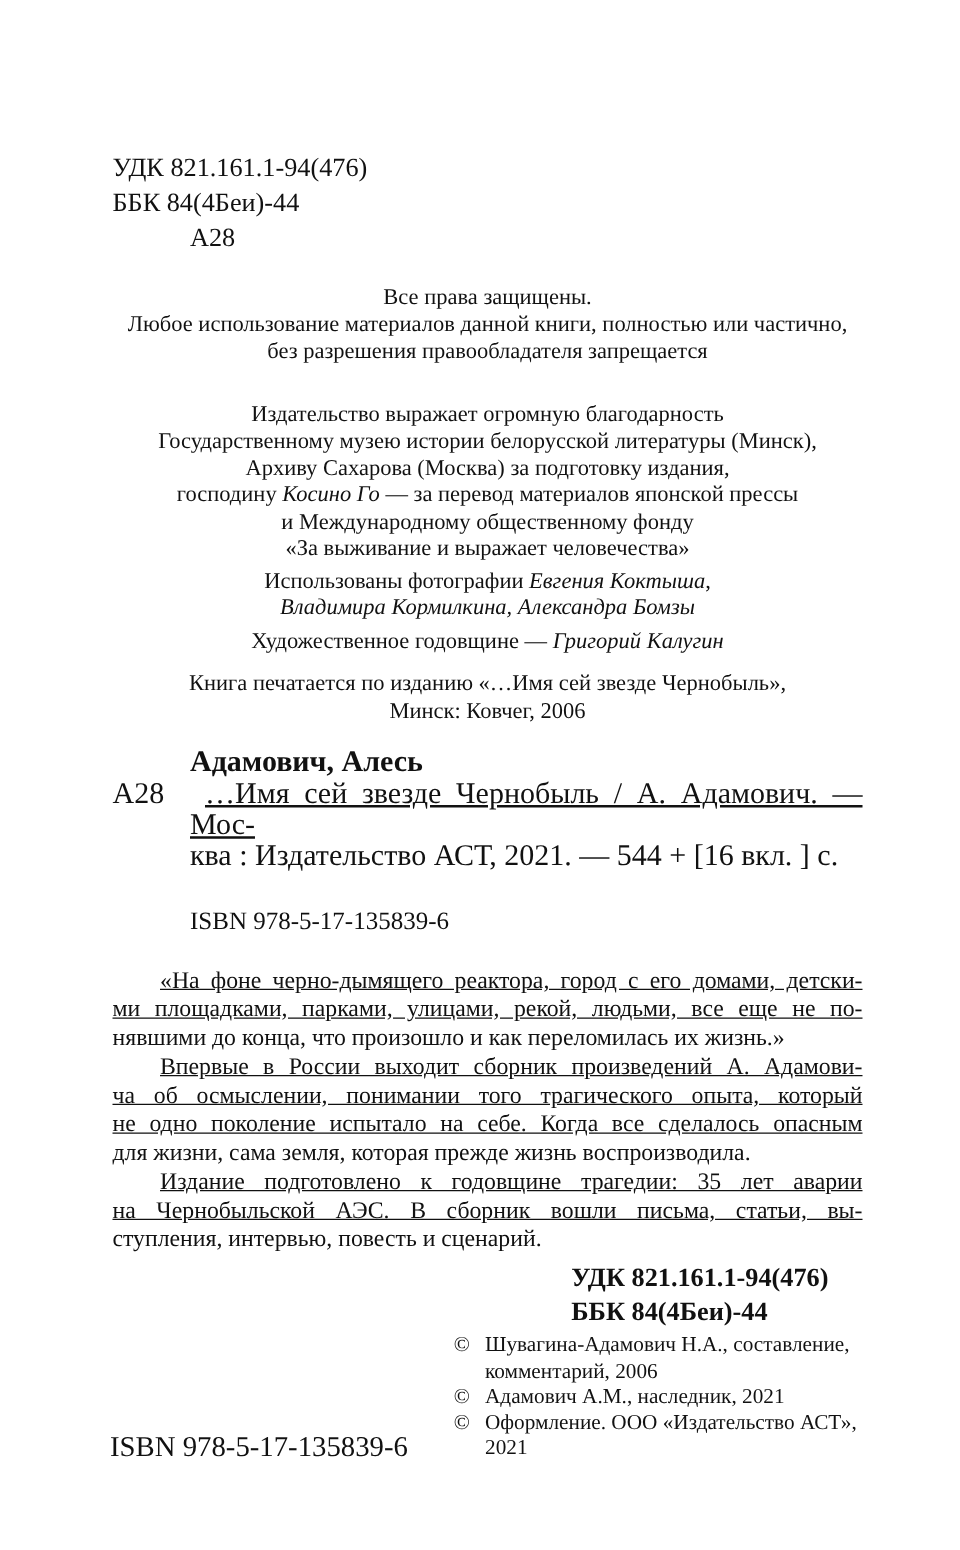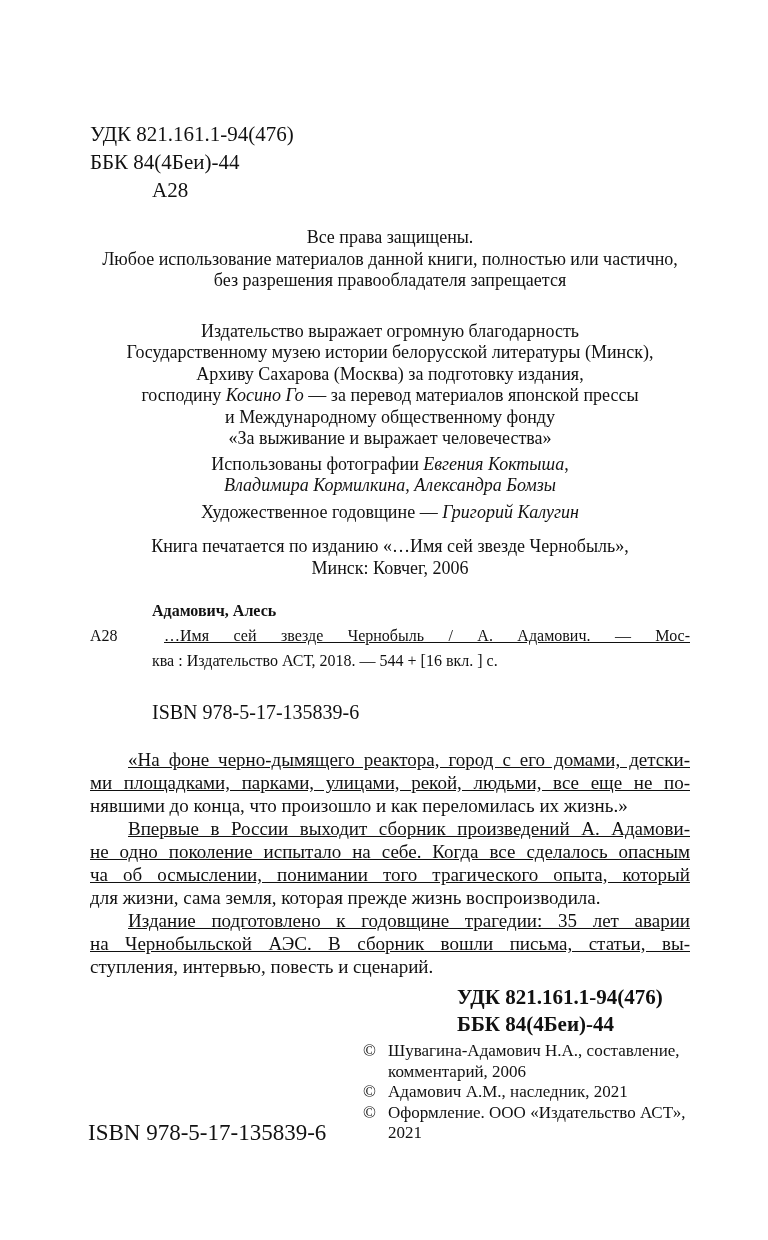--- a/index.html
+++ b/index.html
@@ -21,21 +21,21 @@
   .top-codes .acode { padding-left: 62px; }
   
   .cblock { text-align: center; font-size: 18px; line-height: 21.5px; }
   .rights   { margin-top: 23px; }
   .thanks   { margin-top: 29px; }
   .photos   { margin-top: 4px; }
   .design   { margin-top: 5px; }
   .source   { margin-top: 13px; }
   .it { font-style: italic; }
   
-  .bib { margin-top: 19px; position: relative; padding-left: 62px; font-size: 16px; line-height: 25px; }
+  .bib { margin-top: 19px; position: relative; padding-left: 62px; font-size: 24px; line-height: 25px; }
   .bib .bib-name { font-weight: bold; }
   .bib .bib-code { position: absolute; left: 0; top: 25px; }
   .jl { text-align: justify; text-align-last: justify; text-decoration: underline; }
   .jl-end { text-align: left; text-align-last: left; }
   .bib .first { text-indent: 12px; }
   .isbn-top { margin-top: 27px; padding-left: 62px; font-size: 20px; line-height: 25px; }
   
   .annotation { margin-top: 23px; font-size: 19px; line-height: 23px; }
   .annotation .ind { text-indent: 38px; }
   
@@ -84,32 +84,32 @@
 
   <div class="cblock source">
     <div>Книга печатается по изданию «…Имя сей звезде Чернобыль»,</div>
     <div>Минск: Ковчег, 2006</div>
   </div>
 
   <div class="bib">
     <div class="bib-name">Адамович, Алесь</div>
     <div class="bib-code">А28</div>
     <div class="jl first">…Имя сей звезде Чернобыль / А. Адамович. — Мос-</div>
-    <div class="jl-end">ква : Издательство АСТ, 2018. — 544 + [16 вкл. ] с.</div>
+    <div class="jl-end">ква : Издательство АСТ, 2021. — 544 + [16 вкл. ] с.</div>
   </div>
 
   <div class="isbn-top">ISBN 978-5-17-135839-6</div>
 
   <div class="annotation">
     <div class="jl ind">«На фоне черно-дымящего реактора, город с его домами, детски-</div>
     <div class="jl">ми площадками, парками, улицами, рекой, людьми, все еще не по-</div>
     <div class="jl-end">нявшими до конца, что произошло и как переломилась их жизнь.»</div>
     <div class="jl ind">Впервые в России выходит сборник произведений А. Адамови-</div>
+    <div class="jl">ча об осмыслении, понимании того трагического опыта, который</div>
     <div class="jl">не одно поколение испытало на себе. Когда все сделалось опасным</div>
-    <div class="jl">ча об осмыслении, понимании того трагического опыта, который</div>
     <div class="jl-end">для жизни, сама земля, которая прежде жизнь воспроизводила.</div>
     <div class="jl ind">Издание подготовлено к годовщине трагедии: 35 лет аварии</div>
     <div class="jl">на Чернобыльской АЭС. В сборник вошли письма, статьи, вы-</div>
     <div class="jl-end">ступления, интервью, повесть и сценарий.</div>
   </div>
 
   <div class="imprint">
     <div class="imprint-codes">
       <div>УДК 821.161.1-94(476)</div>
       <div>ББК 84(4Беи)-44</div>

